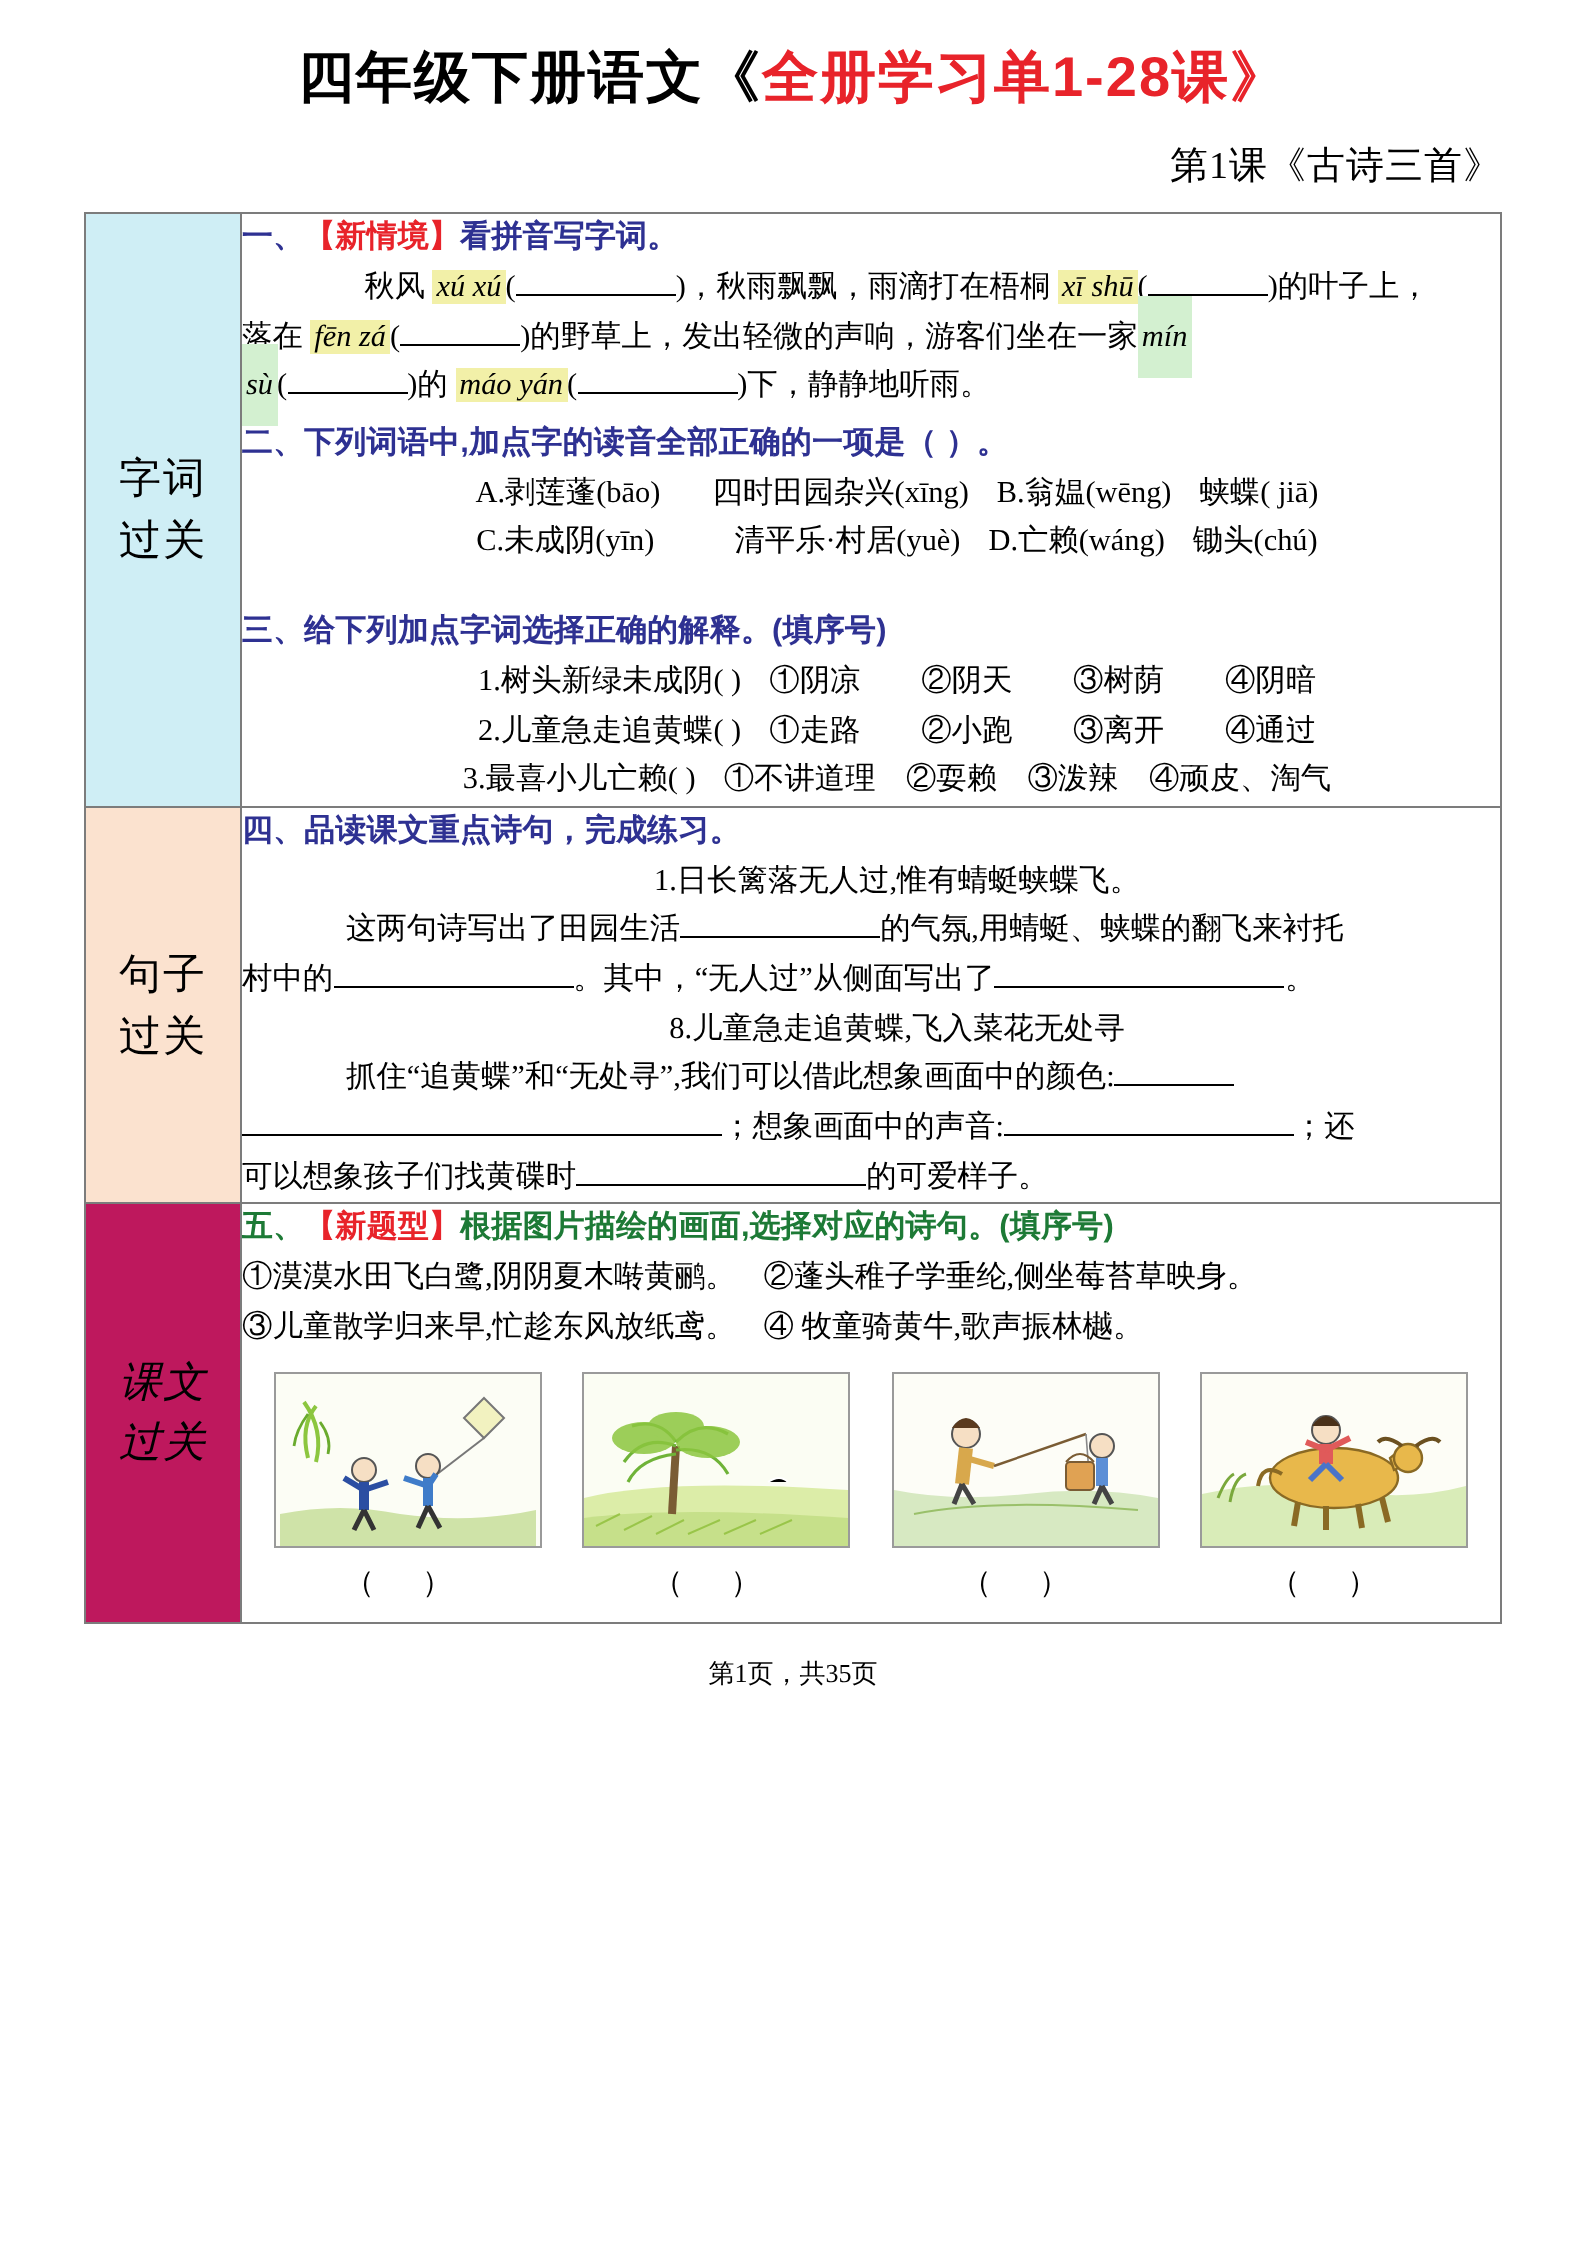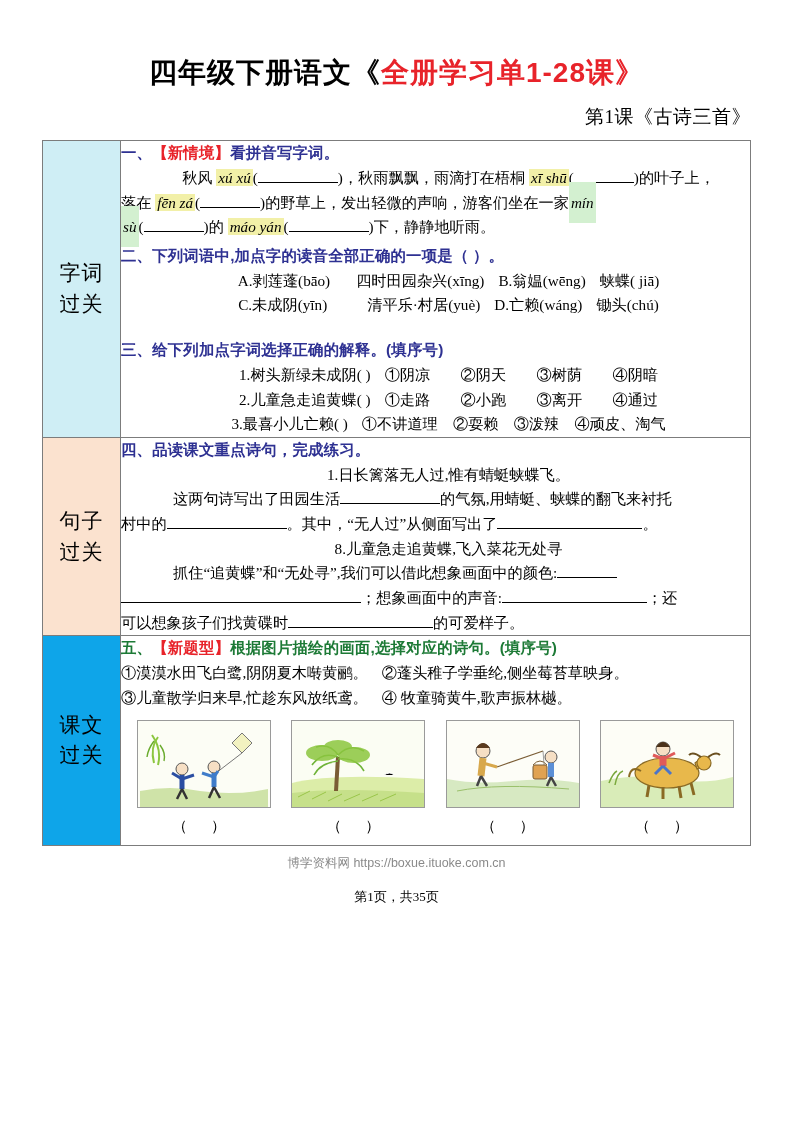--- a/index.html
+++ b/index.html
@@ -21,21 +21,21 @@
     position: relative;
     box-sizing: border-box;
     padding: 0 42px;
   }
   .doc-title {
     text-align: center;
     font-family: "Liberation Sans", sans-serif;
     font-weight: bold;
     font-size: 28px;
     letter-spacing: 1px;
-    margin-top: 54px;
+    margin-top: 20px;
     white-space: nowrap;
   }
   .doc-title .black { color: #000; }
   .doc-title .red { color: #e8232a; }
   .doc-subtitle {
     text-align: right;
     font-size: 19px;
     font-family: "Liberation Serif", serif;
     margin-top: 12px;
     margin-bottom: 10px;
@@ -57,21 +57,21 @@
     width: 78px;
     text-align: center;
     font-size: 21px;
     line-height: 1.45;
     font-family: "Liberation Serif", serif;
     color: #000;
     letter-spacing: 1px;
   }
   td.label.c1 { background: #cfeef5; }
   td.label.c2 { background: #fbe2cf; }
-  td.label.c3 { background: #0ea5e9; }
+  td.label.c3 { background: #be185d; font-style: italic; }
   td.body {
     padding: 7px 9px 9px 11px;
     font-size: 15.2px;
     line-height: 1.62;
   }
   .qhead {
     color: #2e3192;
     font-family: "Liberation Sans", sans-serif;
     font-weight: bold;
     font-size: 15.4px;
@@ -370,15 +370,14 @@
           <span>（    ）</span>
           <span>（    ）</span>
           <span>（    ）</span>
           <span>（    ）</span>
         </div>
       </td>
     </tr>
   </tbody>
     </table>
 
-  <div class="footer-site">博学资料网 https://boxue.ituoke.com.cn</div>
   <div class="footer-page">第1页，共35页</div>
 </div>
 
 </body></html>

